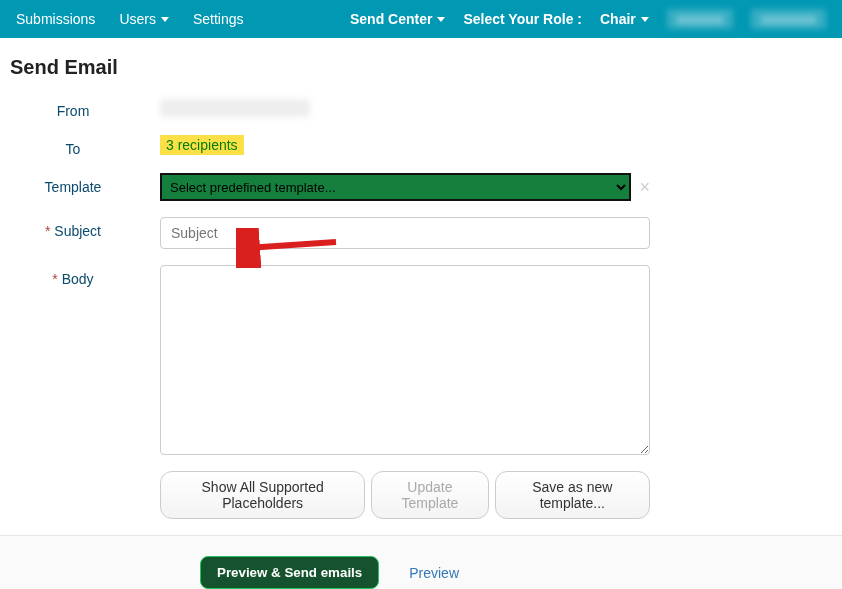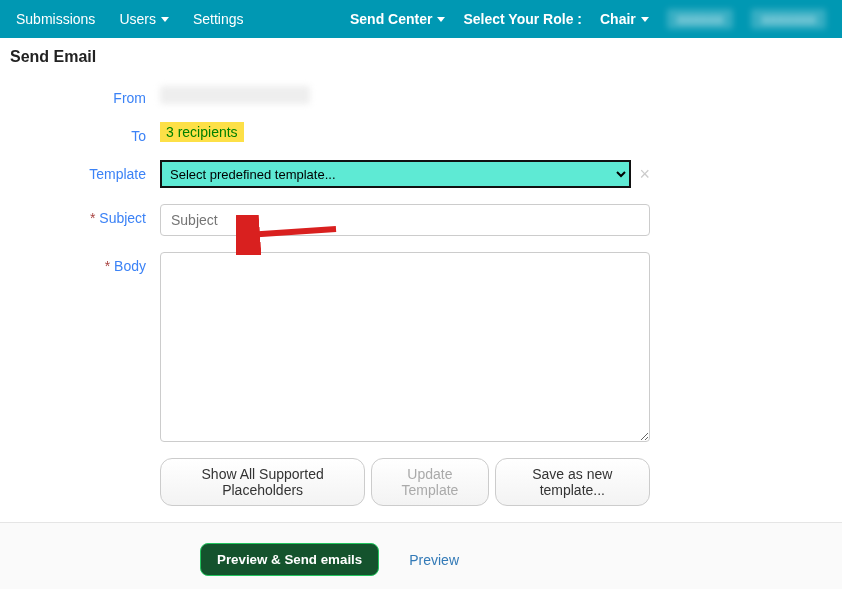--- a/index.html
+++ b/index.html
@@ -27,30 +27,30 @@
     border-left: 4px solid transparent; border-right: 4px solid transparent;
     border-top: 5px solid #fff; vertical-align: middle;
   }
   .nav-blur {
     filter: blur(3px);
     background: rgba(255,255,255,0.22);
     color: rgba(255,255,255,0.6);
     padding: 2px 10px;
     border-radius: 2px;
   }
-  h1.page-title { font-size: 16px; font-weight: bold; margin: 10px 10px 18px 10px; color: #222; }
+  h1.page-title { font-size: 20px; font-weight: bold; margin: 18px 10px 18px 10px; color: #222; }
 
   .form-wrap { width: 100%; }
   .form-row { display: flex; align-items: flex-start; margin-bottom: 16px; }
   .form-label {
     width: 160px;
-    text-align: right;
+    text-align: center;
     padding-right: 14px;
     padding-top: 6px;
-    color: #3b82f6;
+    color: #0c4a6e;
   }
   .req::before { content: "* "; color: #a94442; }
   .form-field { flex: 1; max-width: 490px; display:flex; align-items:center; }
 
   .from-blur {
     display:inline-block;
     width: 150px; height: 18px;
     background: #eee;
     filter: blur(3px);
     border-radius: 2px;
@@ -65,21 +65,21 @@
     display: inline-block;
     cursor: pointer;
   }
 
   select.template {
     width: 100%;
     height: 28px;
     border: 2px solid #111;
     font-size: 13px;
     padding: 2px 4px;
-    background: #5eead4;
+    background: #15803d;
   }
   .clear-x {
     margin-left: 8px; color: #ccc; font-size: 18px;
     cursor: pointer; line-height: 1;
   }
 
   input.subject {
     width: 100%;
     height: 32px;
     border: 1px solid #ccc;

